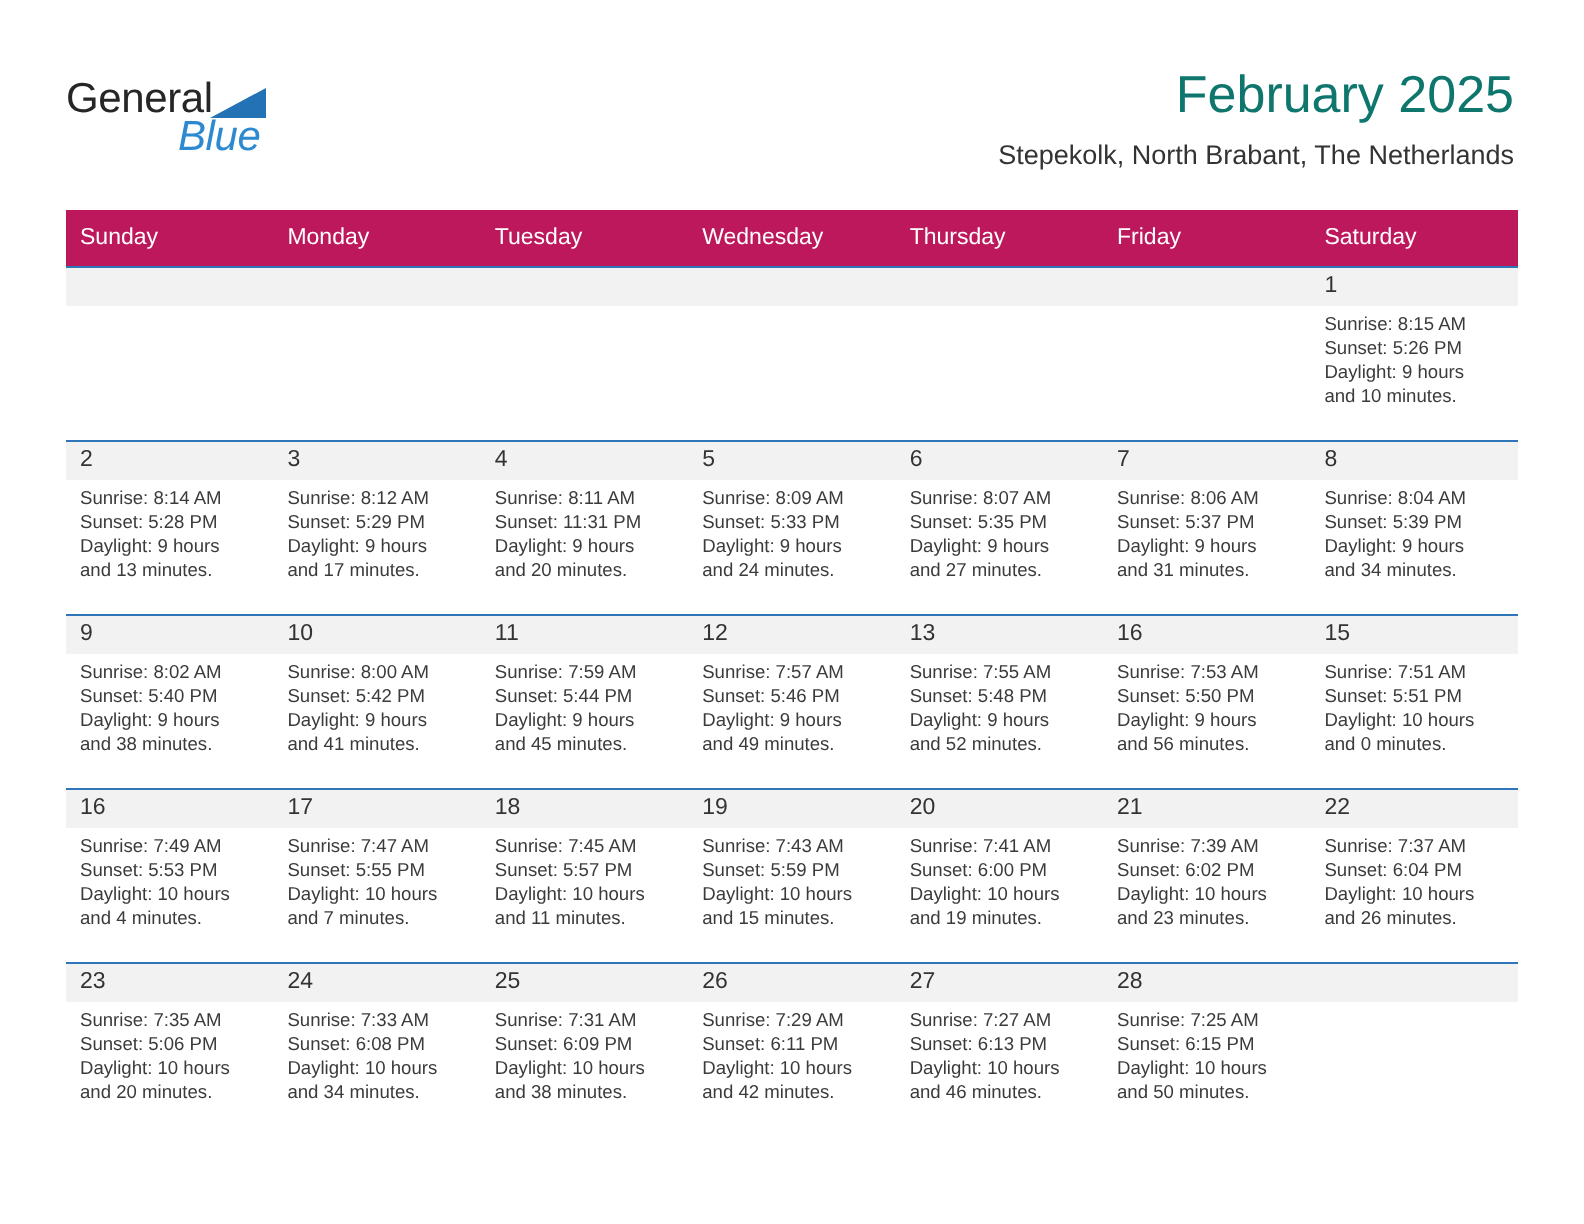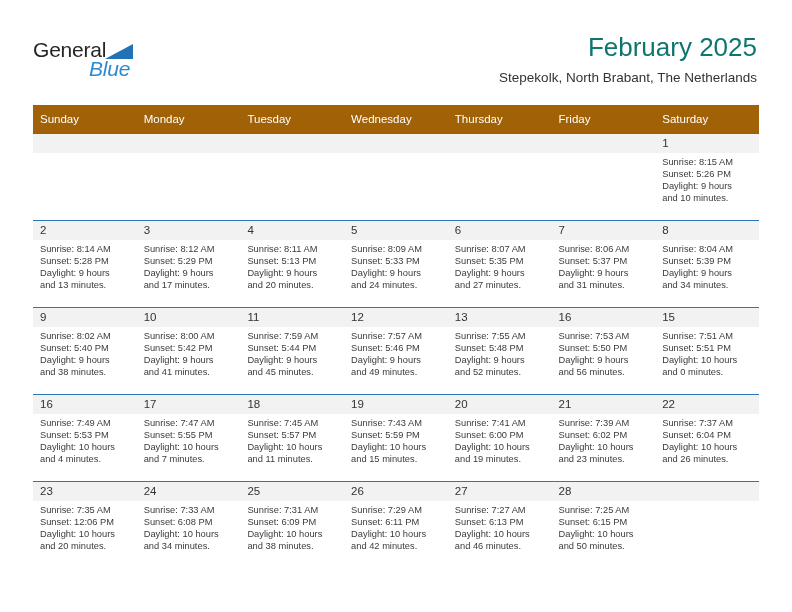--- a/index.html
+++ b/index.html
@@ -89,21 +89,21 @@
   
   .calendar {
     position: absolute;
     left: 33px;
     top: 105px;
     width: 726px;
     border-collapse: collapse;
     table-layout: fixed;
   }
   .calendar th {
-    background: #a16207;
+    background: #be185d;
     color: #ffffff;
     font-size: 11.5px;
     font-weight: normal;
     text-align: left;
     padding: 5px 0 5px 7px;
     height: 18px;
     border: none;
   }
   .calendar td {
     width: 103.7px;
@@ -219,21 +219,21 @@
               <div class="cell-line">Sunrise: 8:12 AM</div>
               <div class="cell-line">Sunset: 5:29 PM</div>
               <div class="cell-line">Daylight: 9 hours</div>
               <div class="cell-line">and 17 minutes.</div>
             </div>
           </td>
           <td class="day-cell">
             <span class="daynum">4</span>
             <div class="cell-body">
               <div class="cell-line">Sunrise: 8:11 AM</div>
-              <div class="cell-line">Sunset: 5:13 PM</div>
+              <div class="cell-line">Sunset: 11:31 PM</div>
               <div class="cell-line">Daylight: 9 hours</div>
               <div class="cell-line">and 20 minutes.</div>
             </div>
           </td>
           <td class="day-cell">
             <span class="daynum">5</span>
             <div class="cell-body">
               <div class="cell-line">Sunrise: 8:09 AM</div>
               <div class="cell-line">Sunset: 5:33 PM</div>
               <div class="cell-line">Daylight: 9 hours</div>
@@ -396,21 +396,21 @@
               <div class="cell-line">Daylight: 10 hours</div>
               <div class="cell-line">and 26 minutes.</div>
             </div>
           </td>
         </tr>
         <tr>
           <td class="day-cell">
             <span class="daynum">23</span>
             <div class="cell-body">
               <div class="cell-line">Sunrise: 7:35 AM</div>
-              <div class="cell-line">Sunset: 12:06 PM</div>
+              <div class="cell-line">Sunset: 5:06 PM</div>
               <div class="cell-line">Daylight: 10 hours</div>
               <div class="cell-line">and 20 minutes.</div>
             </div>
           </td>
           <td class="day-cell">
             <span class="daynum">24</span>
             <div class="cell-body">
               <div class="cell-line">Sunrise: 7:33 AM</div>
               <div class="cell-line">Sunset: 6:08 PM</div>
               <div class="cell-line">Daylight: 10 hours</div>

